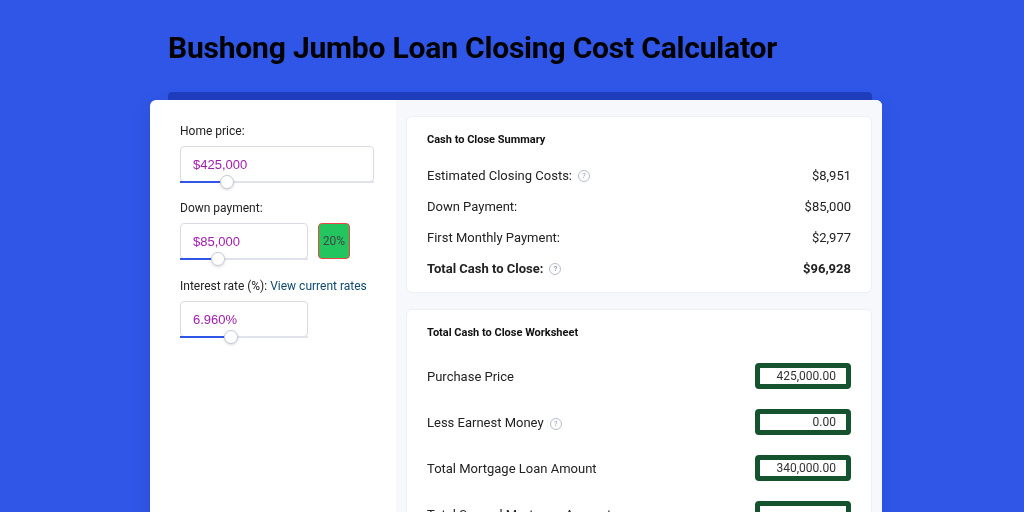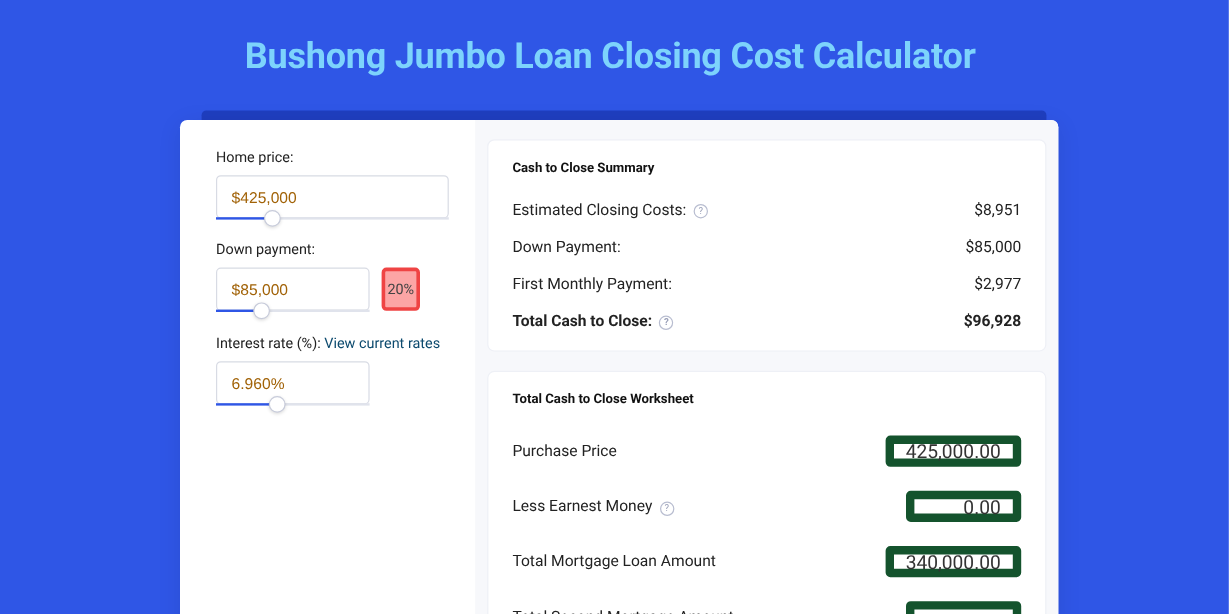--- a/index.html
+++ b/index.html
@@ -1,25 +1,24 @@
 <!DOCTYPE html>
 <html><head>
 <meta charset="utf-8">
 <style>
   * { box-sizing: border-box; margin: 0; padding: 0; }
   html, body { width: 1024px; height: 512px; overflow: hidden; font-family: -apple-system, BlinkMacSystemFont, "Segoe UI", Roboto, Helvetica, Arial, sans-serif; }
   body { background: #2f56e6; }
 
   .page-title {
-    color: #7dd3fc;
+    color: #000000;
     font-size: 30px;
     font-weight: 700;
     padding: 30px 0 18px 168px;
     letter-spacing: -0.2px;
-    margin-left: 36px;
   }
 
   .card-shadow-strip {
     position: absolute;
     left: 168px;
     top: 92px;
     width: 704px;
     height: 14px;
     background: #1f3ebf;
     border-radius: 4px 4px 0 0;
@@ -58,21 +57,21 @@
   .field-block { margin-bottom: 20px; }
 
   .text-input {
     width: 100%;
     height: 36px;
     border: 1px solid #d8dbe4;
     border-radius: 4px;
     background: #ffffff;
     padding: 0 12px;
     font-size: 13px;
-    color: #a16207;
+    color: #a21caf;
     outline: none;
   }
   .text-input.short { width: 128px; }
 
   .slider-track {
     margin-top: -1px;
     height: 0;
     position: relative;
   }
   .slider-line-left {
@@ -89,23 +88,23 @@
     width: 14px; height: 14px;
     background: #ffffff;
     border: 1px solid #c7cbda;
     border-radius: 50%;
     box-shadow: 0 1px 3px rgba(0,0,0,0.15);
   }
 
   .dp-row { display: flex; gap: 10px; }
   .dp-pct {
     width: 32px; height: 36px;
-    border: 3px solid #ef4444;
+    border: 1px solid #ef4444;
     border-radius: 4px;
-    background: #fca5a5;
+    background: #22c55e;
     display: flex; align-items: center; justify-content: center;
     font-size: 12px; color: #444;
   }
 
   .link { color: #0c4a6e; text-decoration: none; cursor: pointer; }
 
   
   .panel {
     background: #ffffff;
     border-radius: 6px;
@@ -144,26 +143,26 @@
     justify-content: space-between;
     align-items: center;
     font-size: 13px;
     color: #222;
     padding: 10px 0;
   }
   .ws-label { display: flex; align-items: flex-end; gap: 6px; }
   .ws-value {
     min-width: 96px;
     height: 26px;
-    border: 7px solid #14532d;
+    border: 5px solid #14532d;
     border-radius: 4px;
     background: #ffffff;
     display: flex; align-items: center; justify-content: flex-end;
     padding: 0 10px;
-    font-size: 16px;
+    font-size: 12px;
     color: #333;
     text-align: right;
   }
 </style>
 </head>
 <body>
 
 <h1 class="page-title">Bushong Jumbo Loan Closing Cost Calculator</h1>
 
 <div class="card-shadow-strip"></div>

